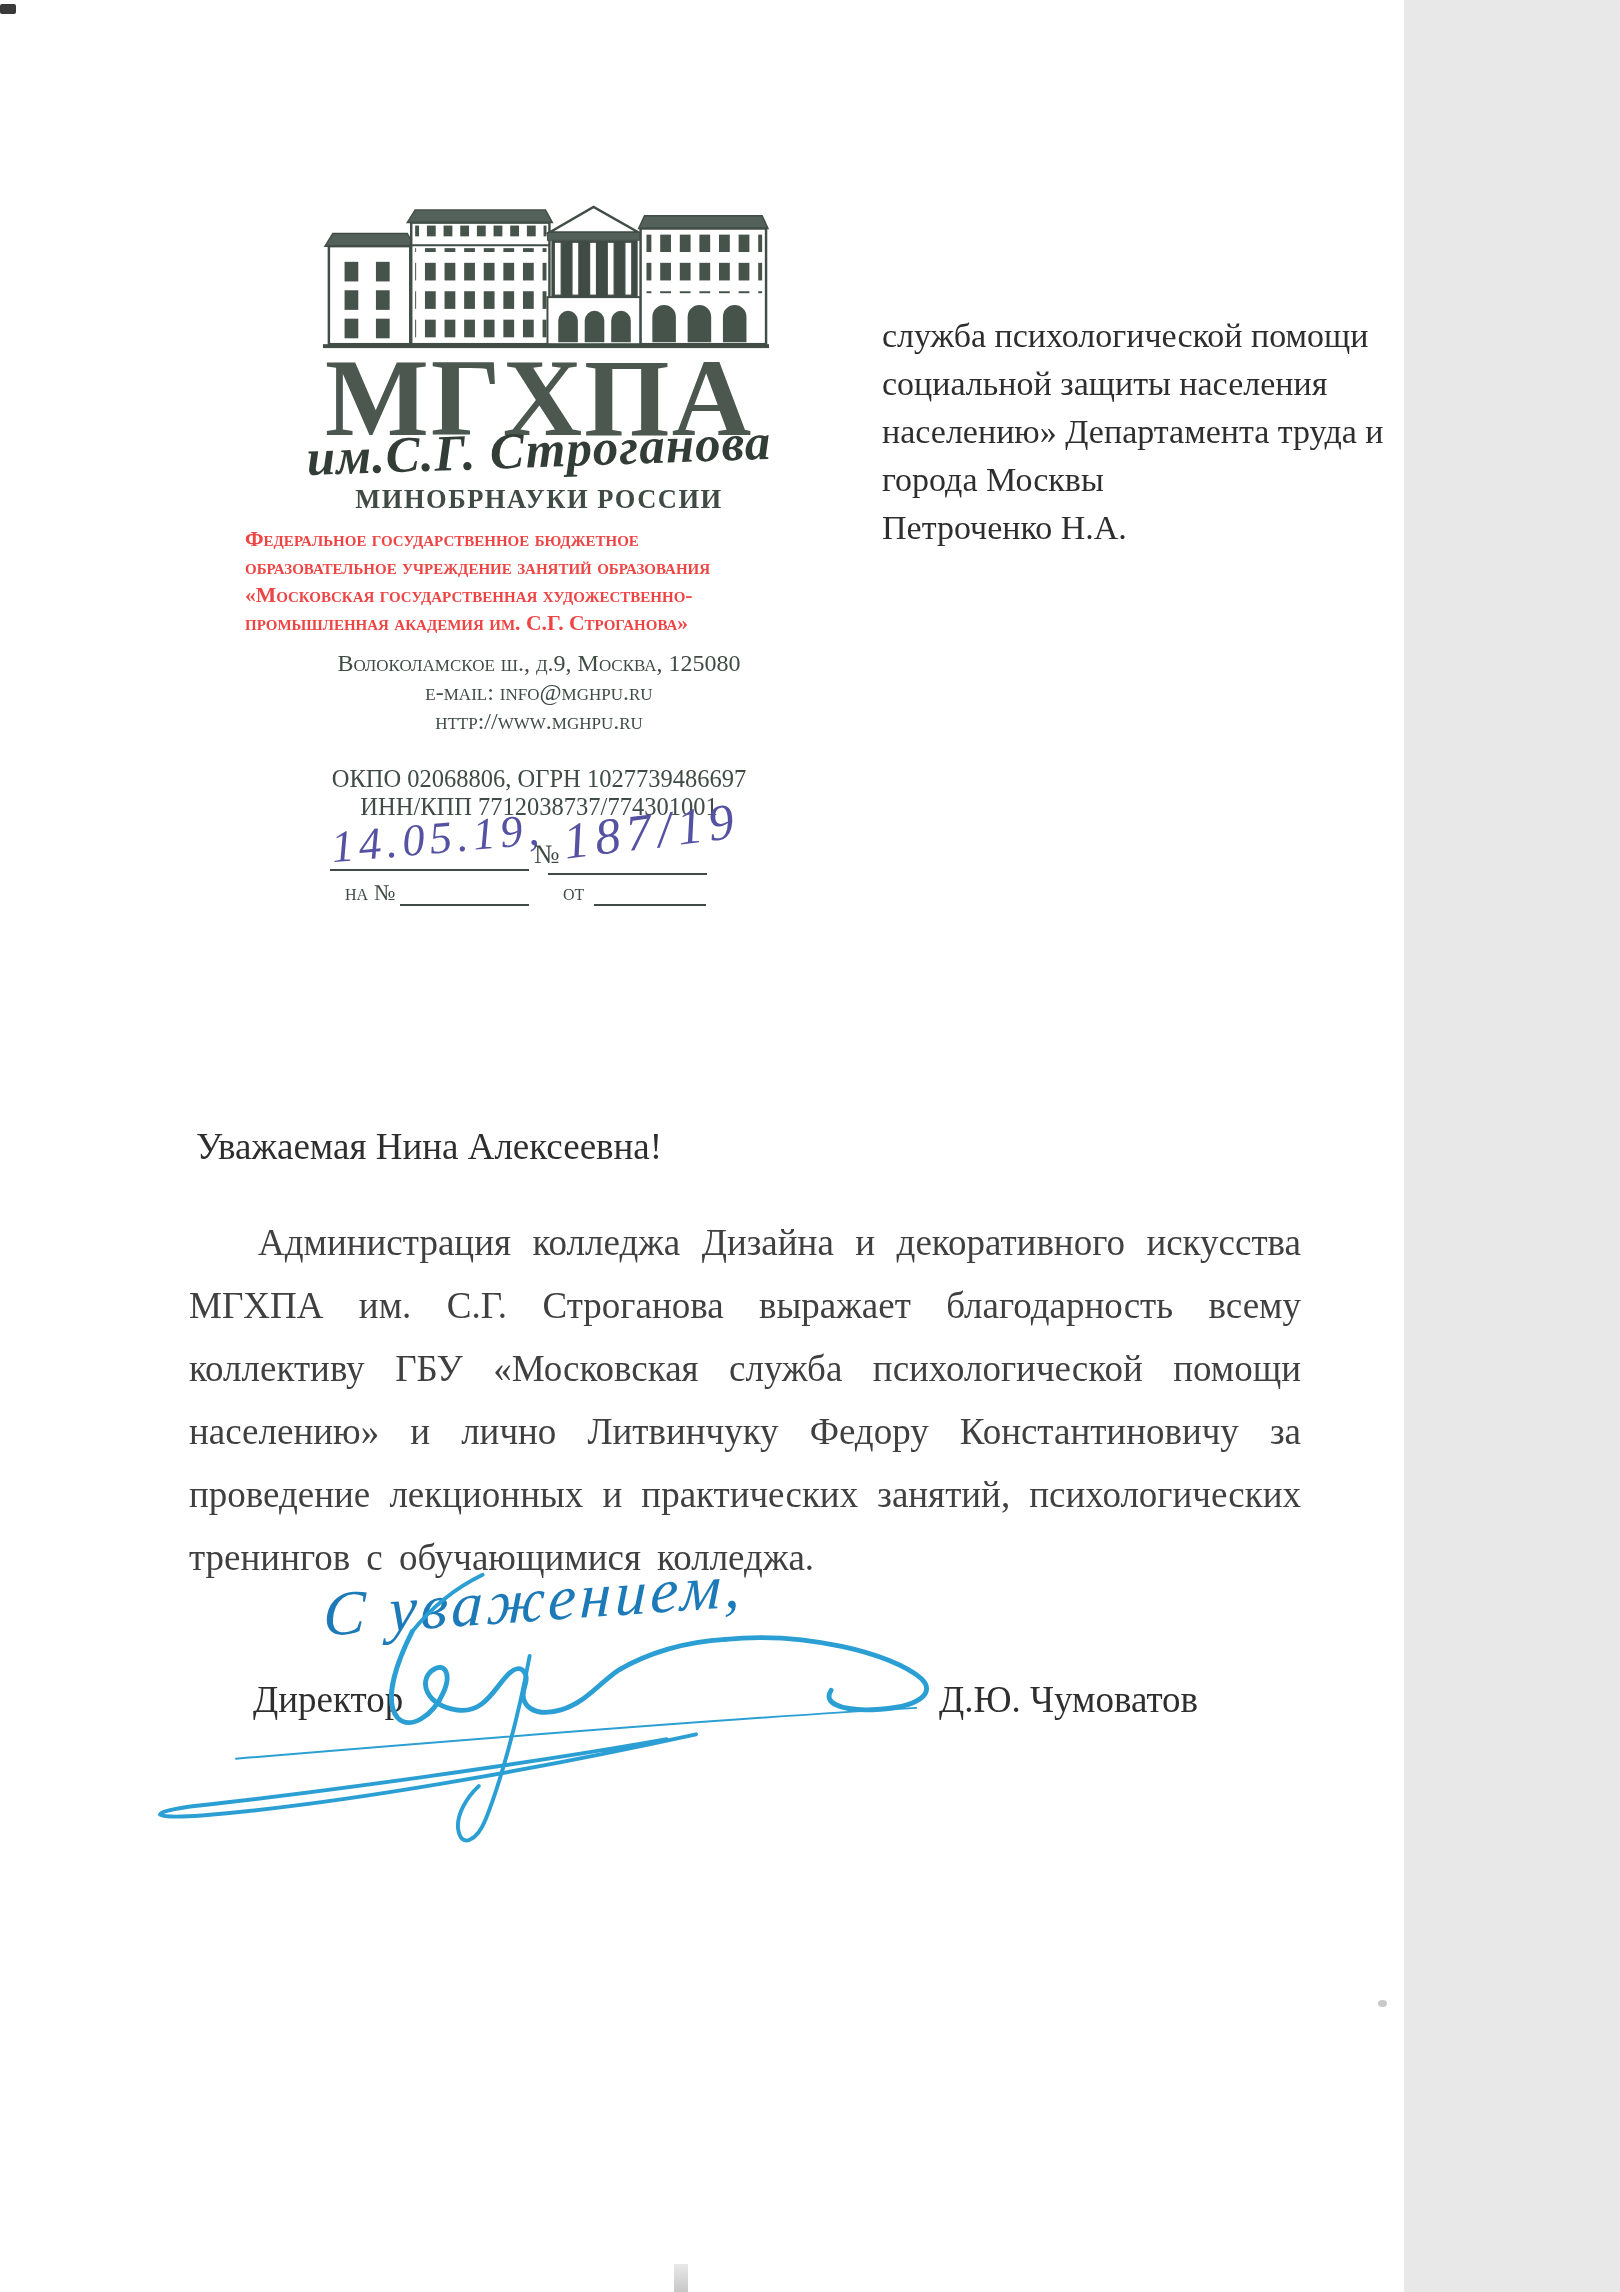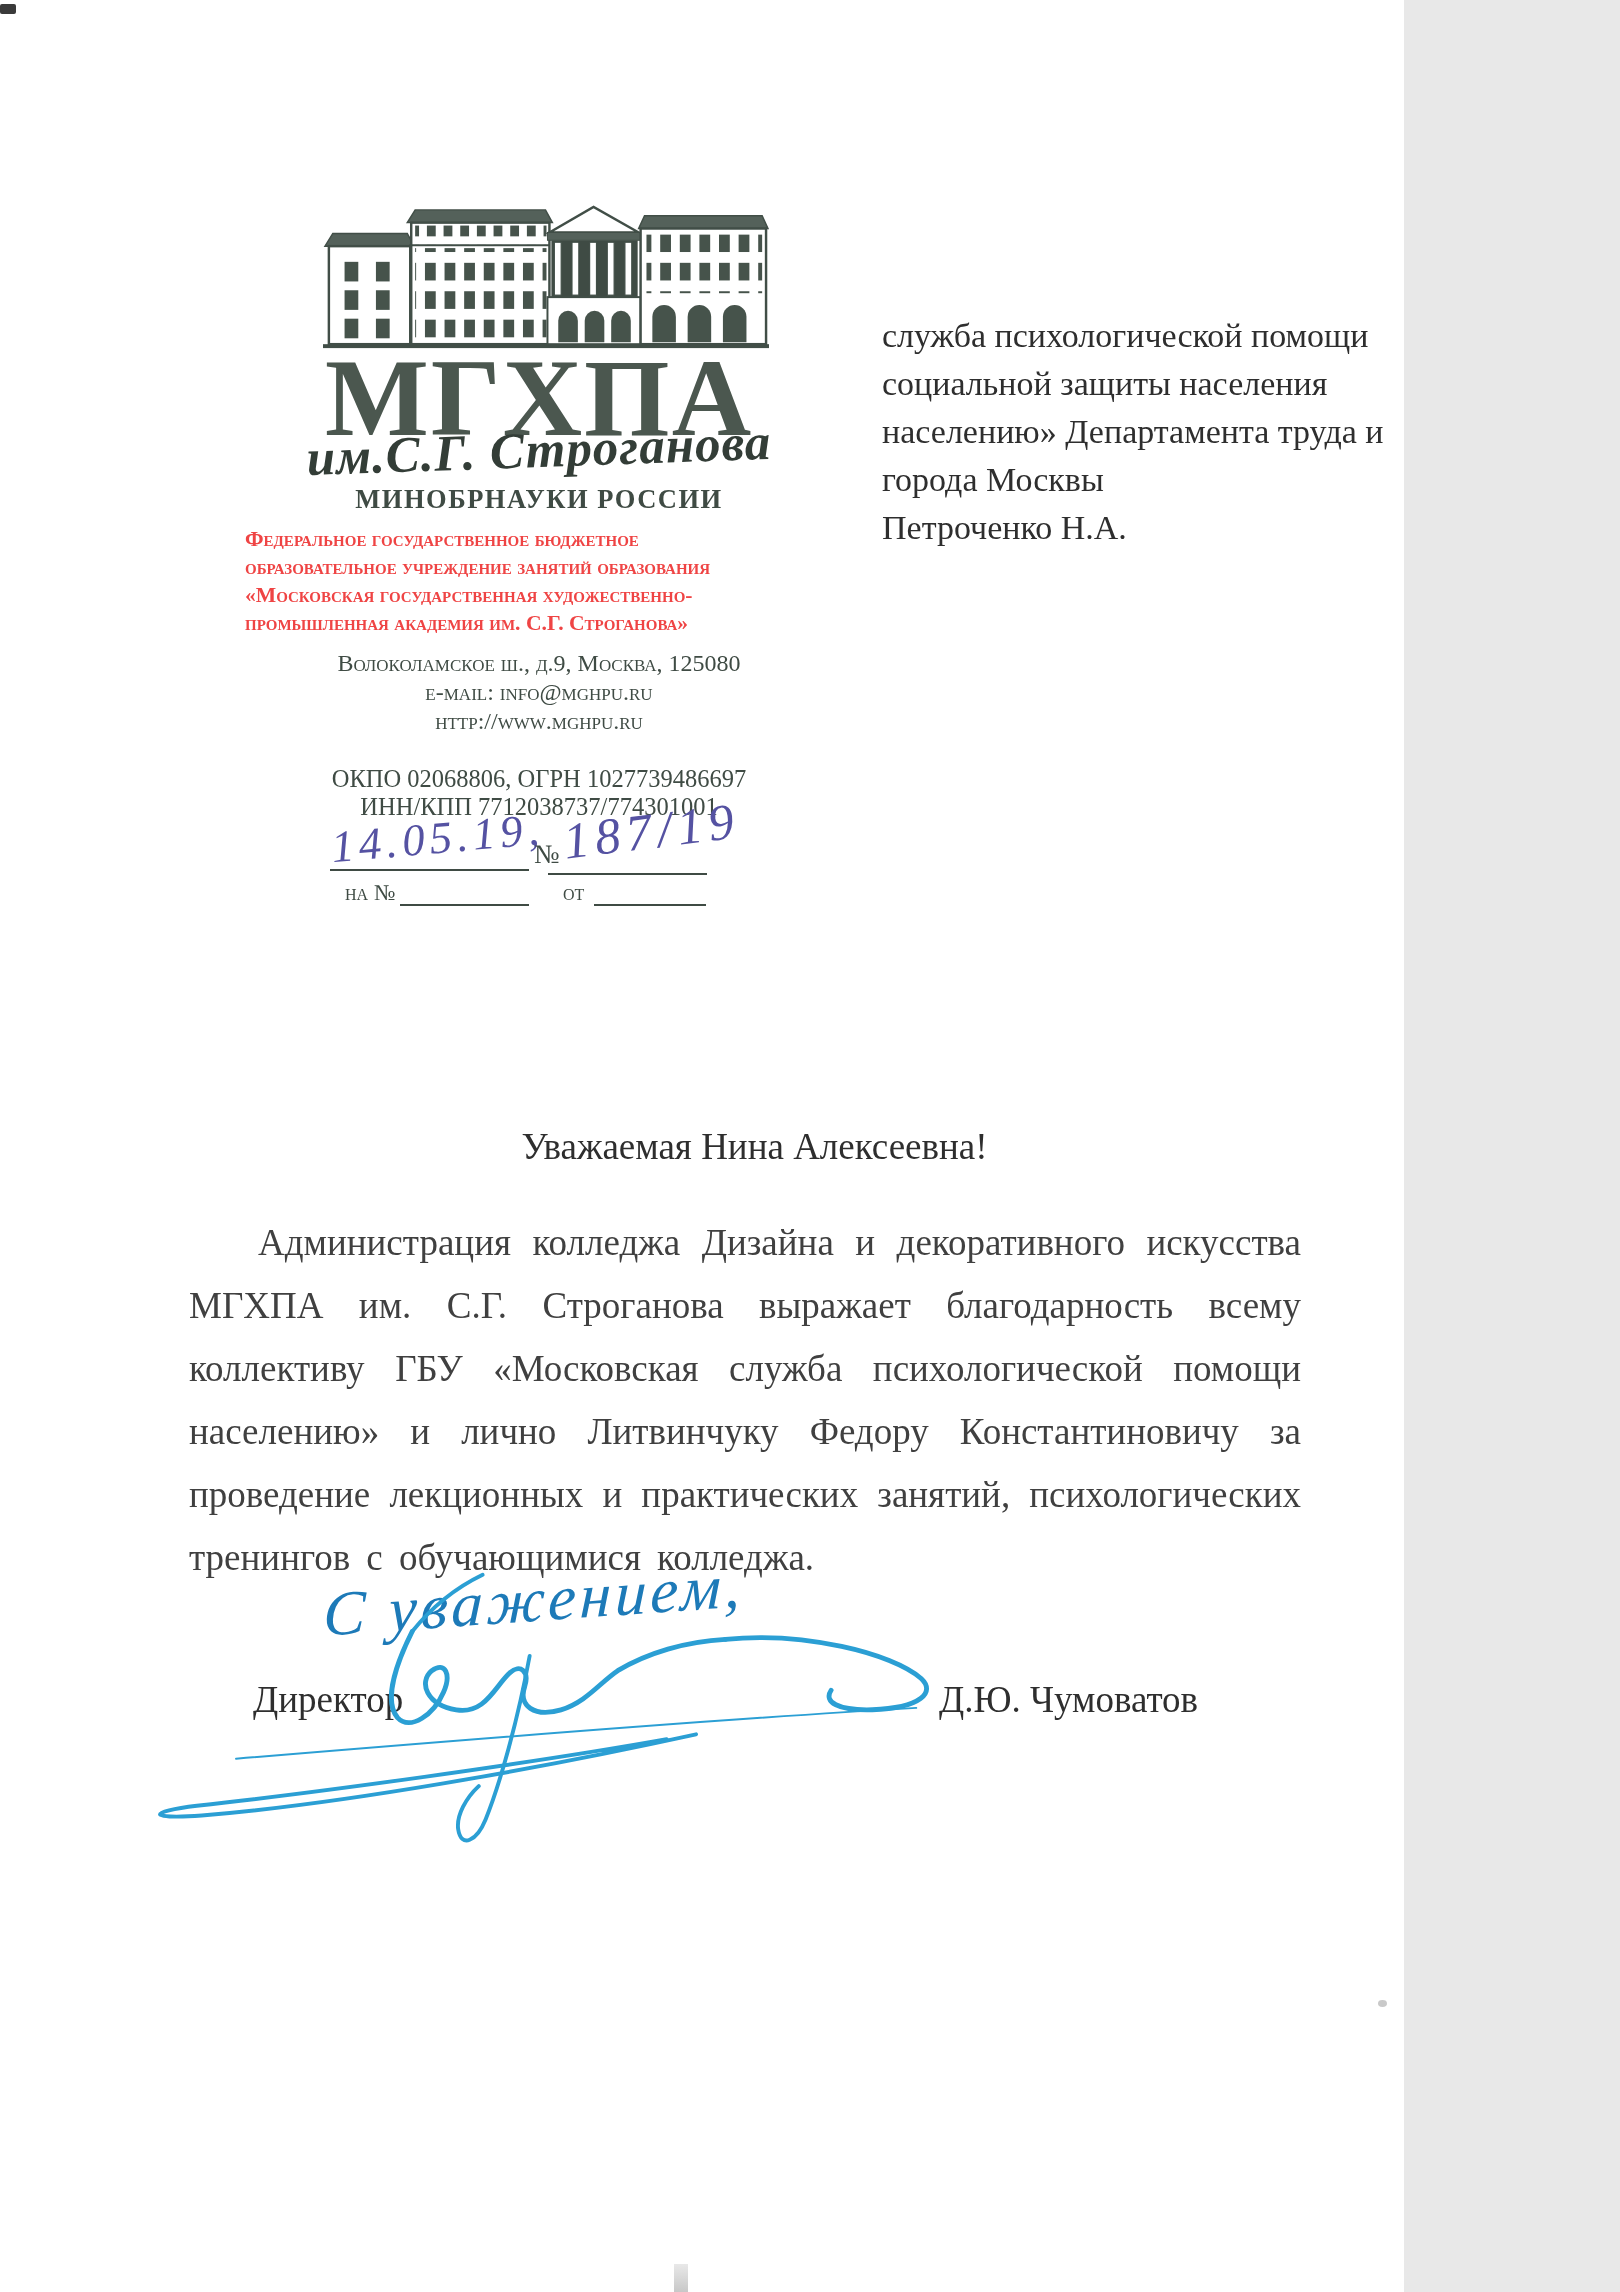--- a/index.html
+++ b/index.html
@@ -53,21 +53,21 @@
   #ref-line{left:341px;top:878px;width:382px;height:35px;font-size:22.5px;font-variant:small-caps;color:#3f4b44;}
   #ref-line .na-label{position:absolute;left:3.9px;top:2px;}
   #ref-line .ref-u1{position:absolute;left:59px;top:25.5px;width:129px;border-bottom:2px solid #3f4b44;}
   #ref-line .ot-label{position:absolute;left:222px;top:2px;}
   #ref-line .ref-u2{position:absolute;left:253px;top:25.5px;width:112px;border-bottom:2px solid #3f4b44;}
 
   
   #addressee{left:882px;top:312px;width:529px;font-size:34px;line-height:48px;color:#2e2e2e;}
 
   
-  #salutation{left:196px;top:1125px;width:1117px;text-align:center;font-size:37px;color:#2e2e2e;}
+  #salutation{left:196px;top:1125px;width:1117px;font-size:37px;color:#2e2e2e;}
   #body-par{
     left:189px;top:1211px;width:1112px;font-size:37px;line-height:63px;
     text-align:justify;text-align-last:left;text-indent:69px;word-spacing:6.9px;color:#404040;
   }
 
   
   #closing{
     left:323px;top:1564px;font-size:63px;font-style:italic;color:#1d7ab8;
     transform:rotate(-4deg) skewX(-6deg);letter-spacing:3.9px;white-space:nowrap;
   }

